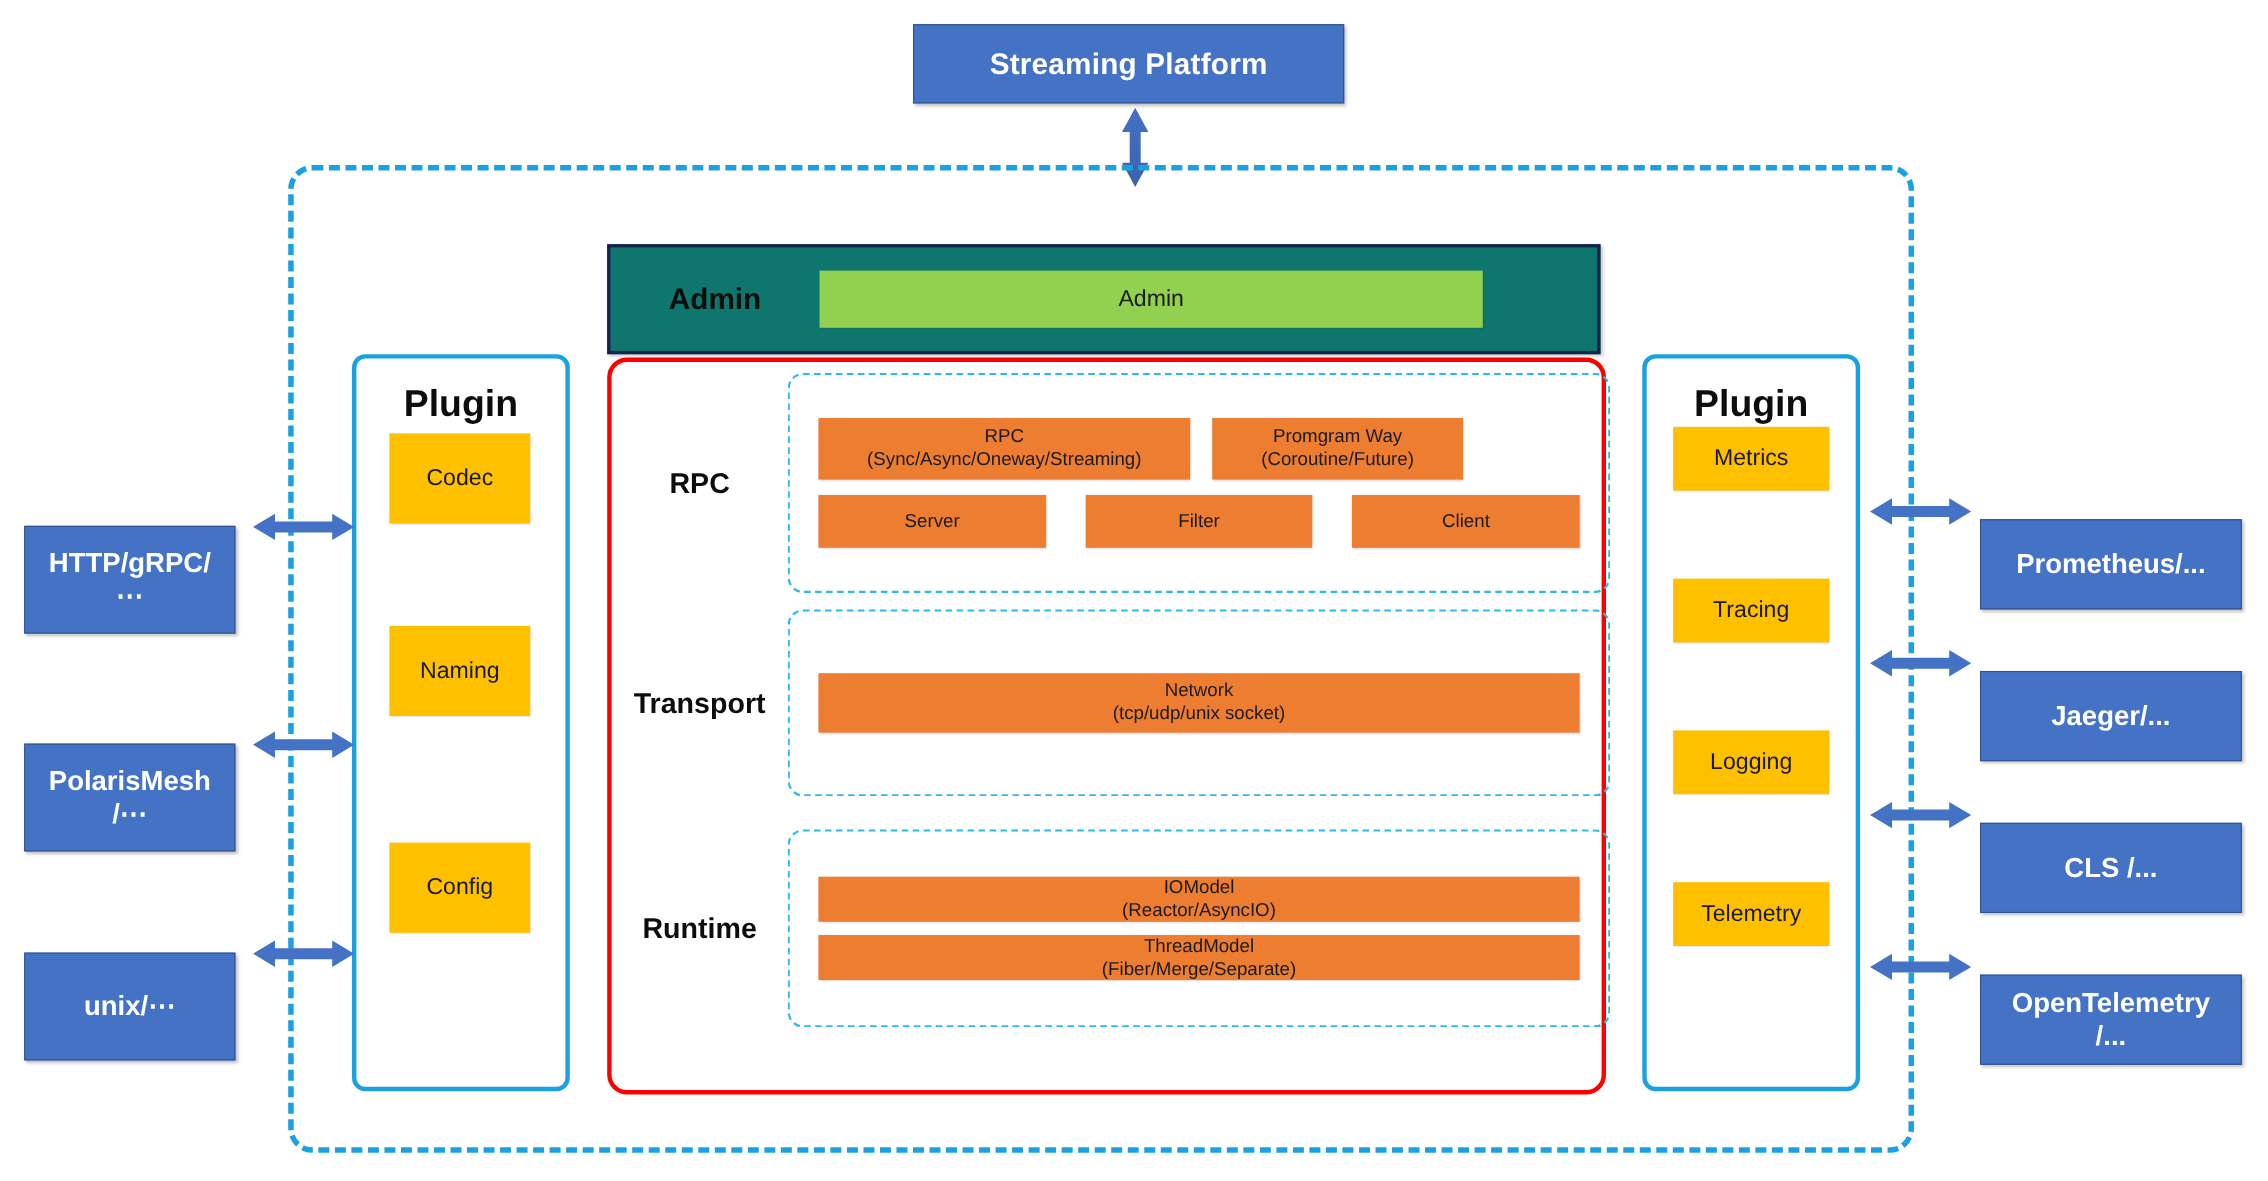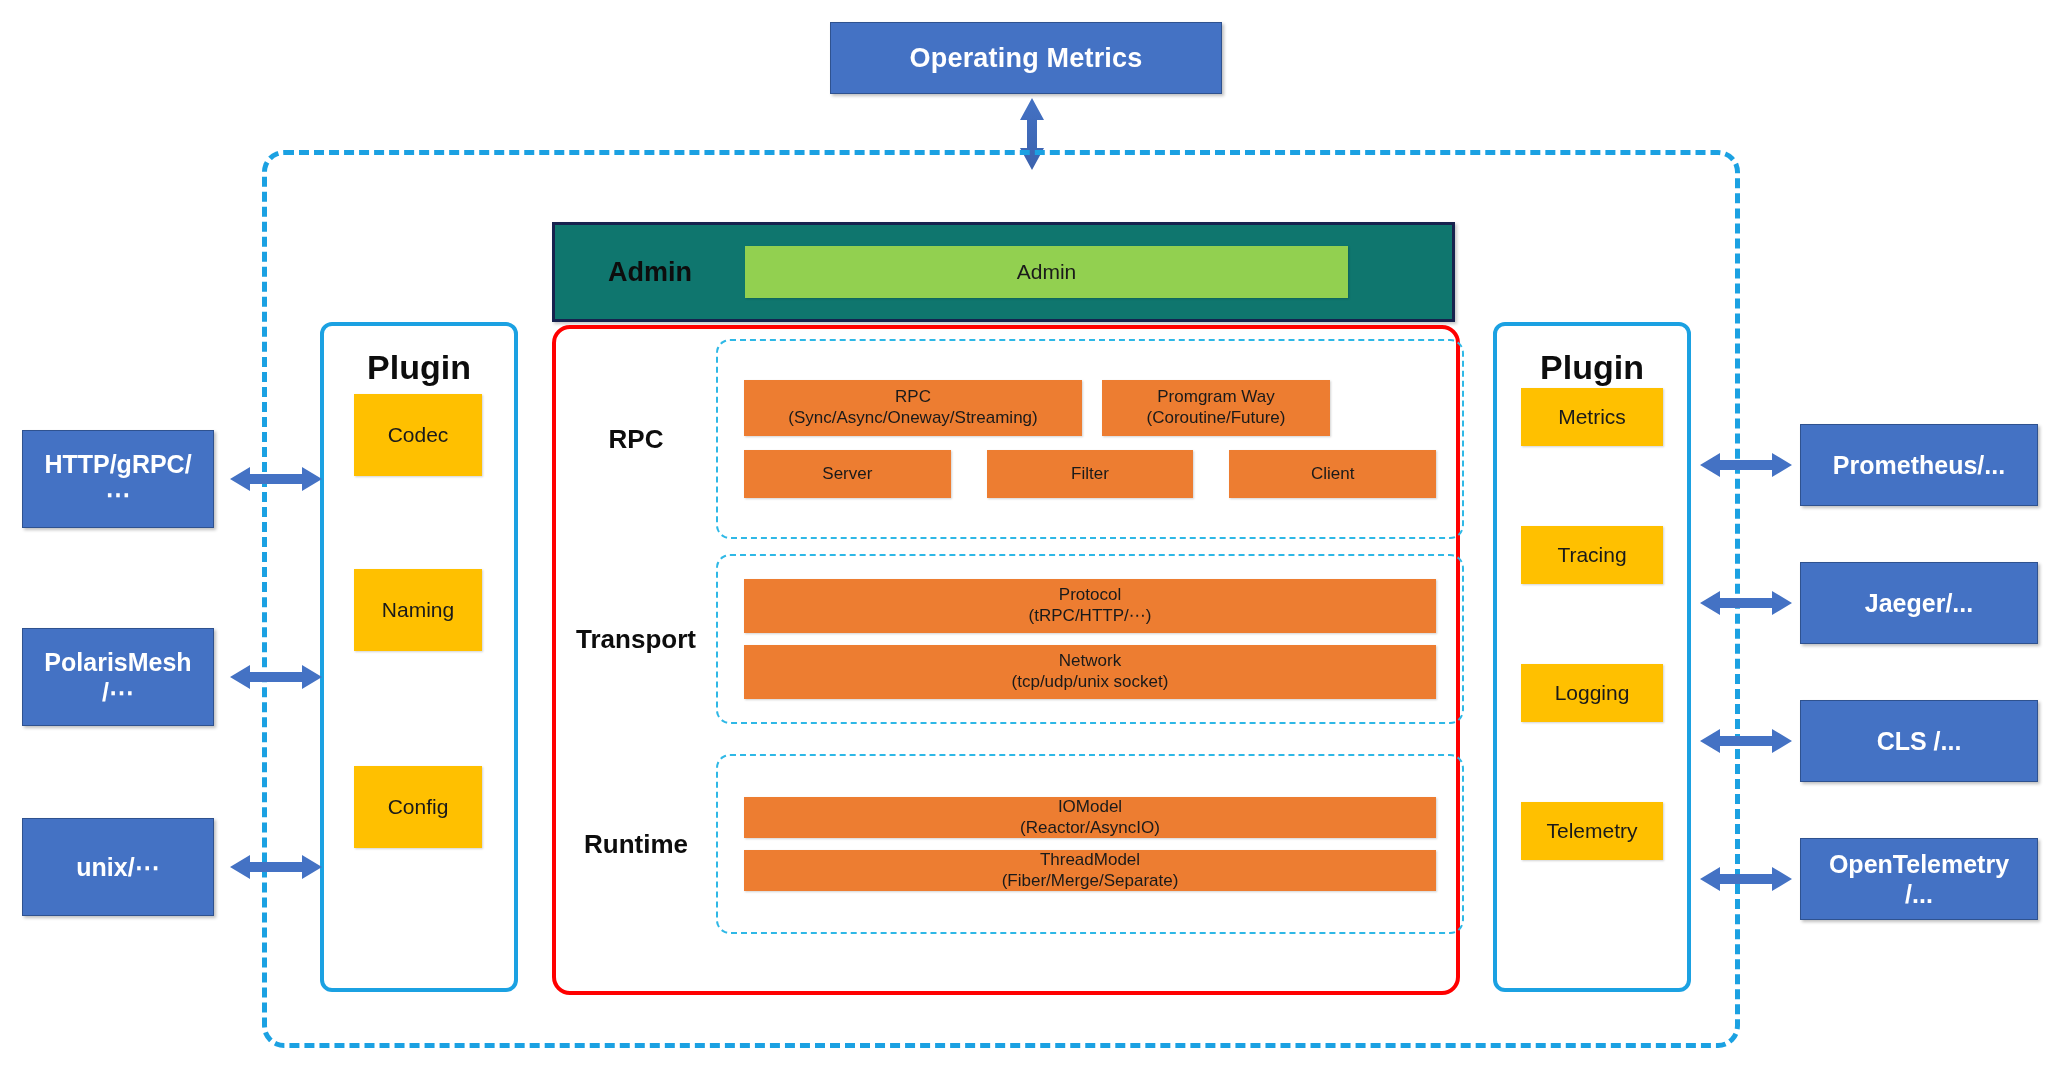--- a/index.html
+++ b/index.html
@@ -130,34 +130,35 @@
 
   
   .ext {
     background: #4472c4;
     border: 1px solid #2f528f;
     color: #ffffff;
     display: flex; align-items: center; justify-content: center;
     text-align: center;
     font-size: 25px; font-weight: bold; line-height: 1.2;
     box-shadow: 2px 2px 3px rgba(0,0,0,0.25);
+    margin-top: 48px;
   }
   .ext-left  { left: 22px;   width: 192px; height: 98px; }
   .ext-right { left: 1800px; width: 238px; height: 82px; }
 
   
   .h-arrow { width: 96px; height: 40px; }
 </style>
 </head>
 <body>
 
 <div id="stage">
 
   <div class="abs op-platform">
-    <span>Operating Metrics</span>
+    <span>Streaming Platform</span>
   </div>
 
   <div class="abs v-arrow">
     <svg width="44" height="76" viewBox="0 0 44 76">
       <defs>
         <linearGradient id="vg" x1="0" y1="0" x2="0" y2="1">
           <stop offset="0%" stop-color="#4472c4"></stop>
             <stop offset="100%" stop-color="#3b62ad"></stop>
         </linearGradient>
       </defs>
@@ -185,21 +186,20 @@
           <div class="orange">Server</div>
           <div class="orange">Filter</div>
           <div class="orange">Client</div>
         </div>
       </div>
     </div>
 
     <div class="layer layer-tr">
       <div class="layer-title">Transport</div>
       <div class="layer-group">
-        <div class="orange">Protocol<br>(tRPC/HTTP/⋯)</div>
         <div class="orange">Network<br>(tcp/udp/unix socket)</div>
       </div>
     </div>
 
     <div class="layer layer-rt">
       <div class="layer-title">Runtime</div>
       <div class="layer-group">
         <div class="orange">IOModel<br>(Reactor/AsyncIO)</div>
         <div class="orange">ThreadModel<br>(Fiber/Merge/Separate)</div>
       </div>

